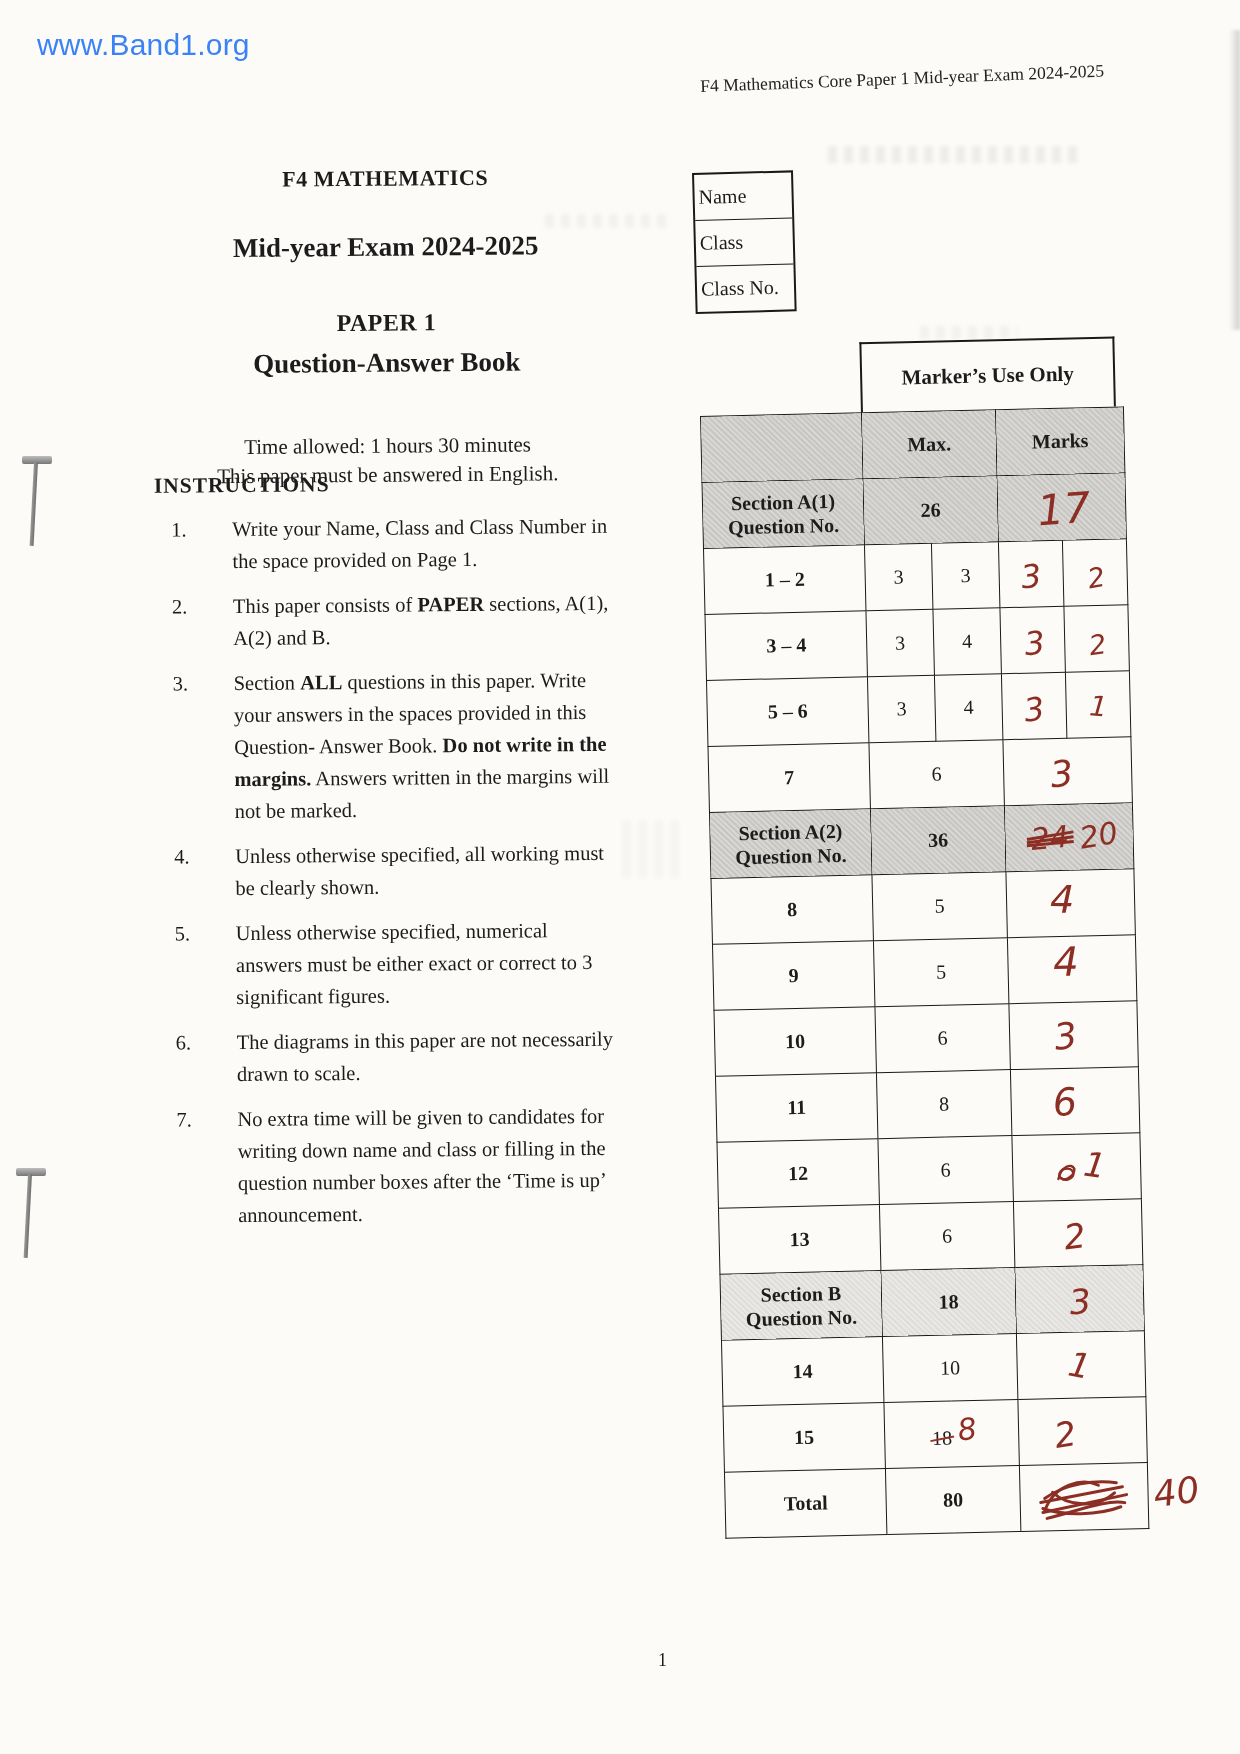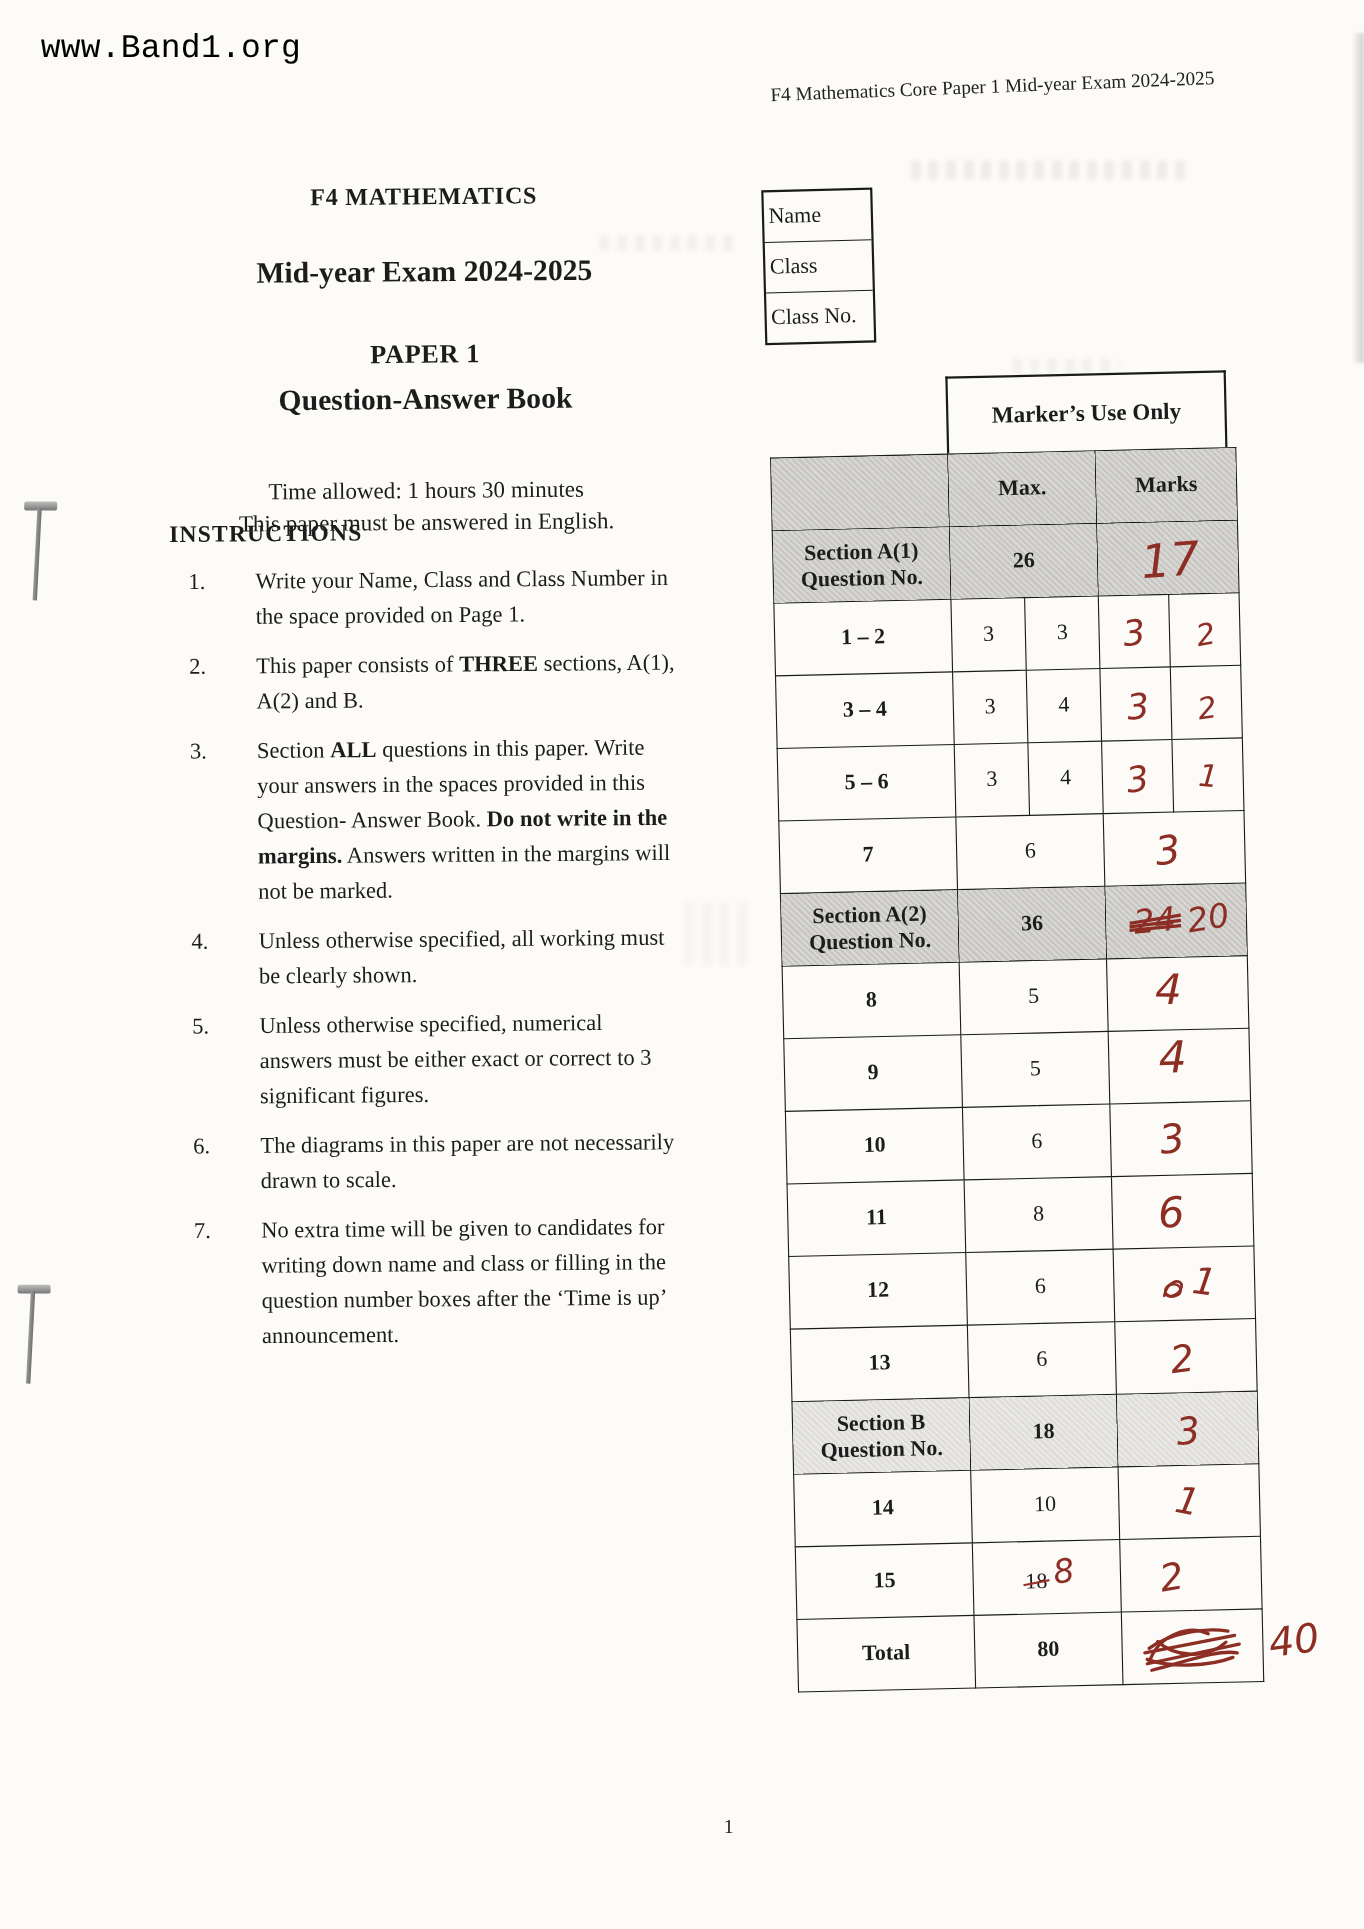--- a/index.html
+++ b/index.html
@@ -1,22 +1,22 @@
 <!DOCTYPE html>
 <html><head>
 <meta charset="utf-8">
 <style>
   html,body{margin:0;padding:0;}
   body{width:1240px;height:1754px;position:relative;background:#fcfbf8;overflow:hidden;
        font-family:"Liberation Serif","DejaVu Serif",serif;color:#1c1c1c;}
   .abs{position:absolute;}
 
   
-  .watermark{left:37px;top:28px;font-family:Liberation Mono, monospace;
-             font-size:30px;color:#000000;letter-spacing:0.2px;}
+  .watermark{left:37px;top:28px;font-family:Liberation Sans, sans-serif;
+             font-size:30px;color:#3b82f6;letter-spacing:0.2px;}
 
   
   .runhead{left:700px;top:76px;width:420px;font-size:17.5px;color:#222;
            transform:rotate(-2.2deg);transform-origin:0 0;}
 
   
   .leftcol{left:0;top:0;width:620px;transform:rotate(-0.5deg);transform-origin:120px 160px;}
   .tblock{position:absolute;left:165px;width:440px;text-align:center;font-weight:bold;}
   .t-subject{top:168px;font-size:22px;letter-spacing:0.6px;}
   .t-exam{top:234px;font-size:27px;}
@@ -107,21 +107,21 @@
   <div class="tblock t-lang">This paper must be answered in English.</div>
 
   <div class="inst-head">INSTRUCTIONS</div>
   <div class="inst-list" id="inst-list">
       <div class="inst-item">
         <div class="inst-num">1.</div>
         <div class="inst-text"><span>Write your Name, Class and Class Number in the space provided on Page 1.</span></div>
       </div>
       <div class="inst-item">
         <div class="inst-num">2.</div>
-        <div class="inst-text"><span>This paper consists of </span><b>THREE</b><span> sections, A(1), A(2) and B.</span></div>
+        <div class="inst-text"><span>This paper consists of </span><b>PAPER</b><span> sections, A(1), A(2) and B.</span></div>
       </div>
       <div class="inst-item">
         <div class="inst-num">3.</div>
         <div class="inst-text"><span>Section </span><b>ALL</b><span> questions in this paper. Write your answers in the spaces provided in this Question- Answer Book. </span><b>Do not write in the margins.</b><span> Answers written in the margins will not be marked.</span></div>
       </div>
       <div class="inst-item">
         <div class="inst-num">4.</div>
         <div class="inst-text"><span>Unless otherwise specified, all working must be clearly shown.</span></div>
       </div>
       <div class="inst-item">

